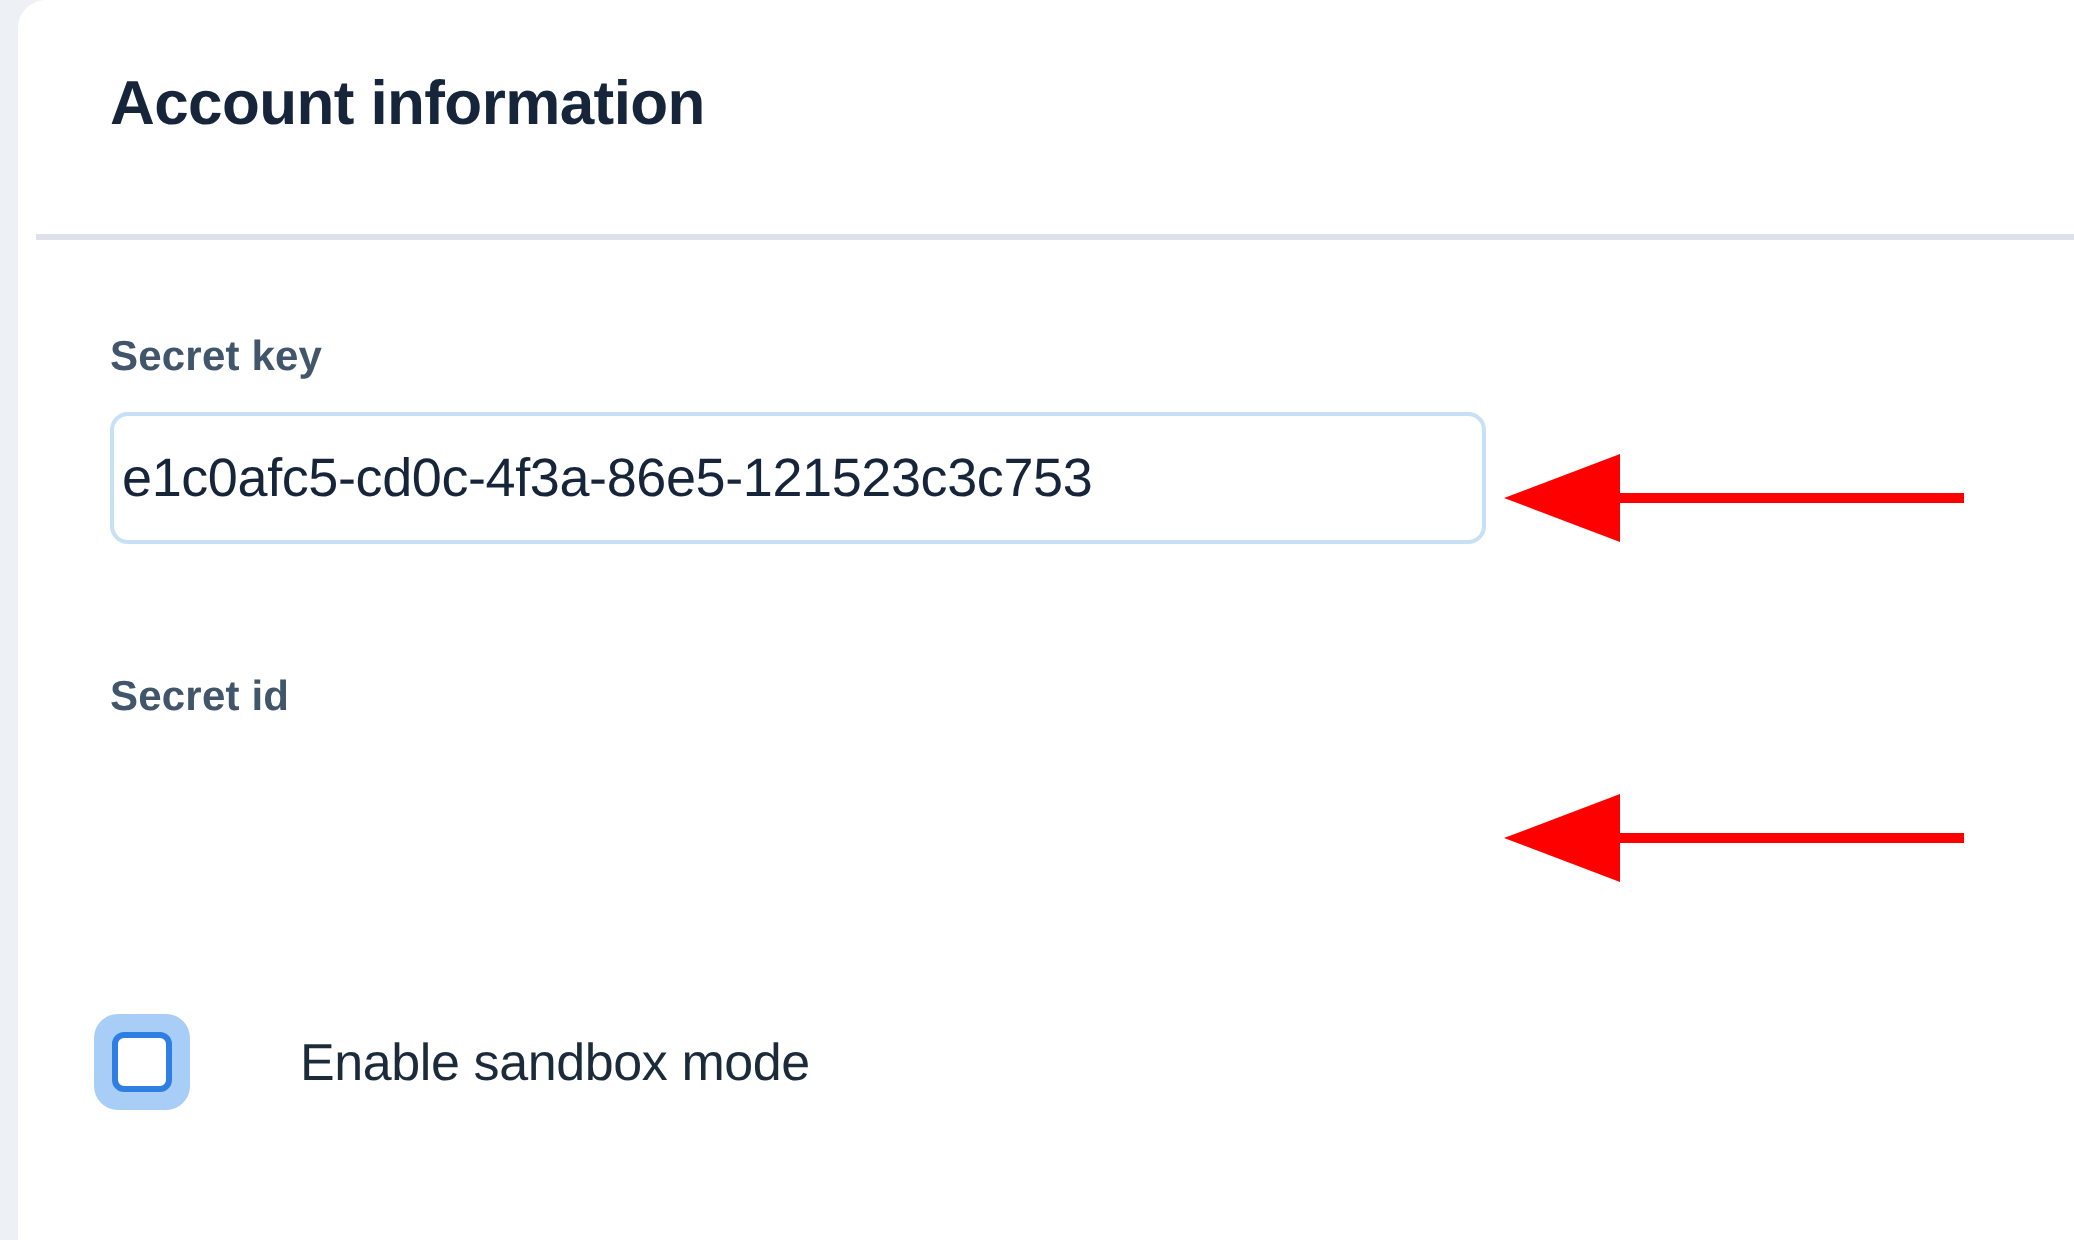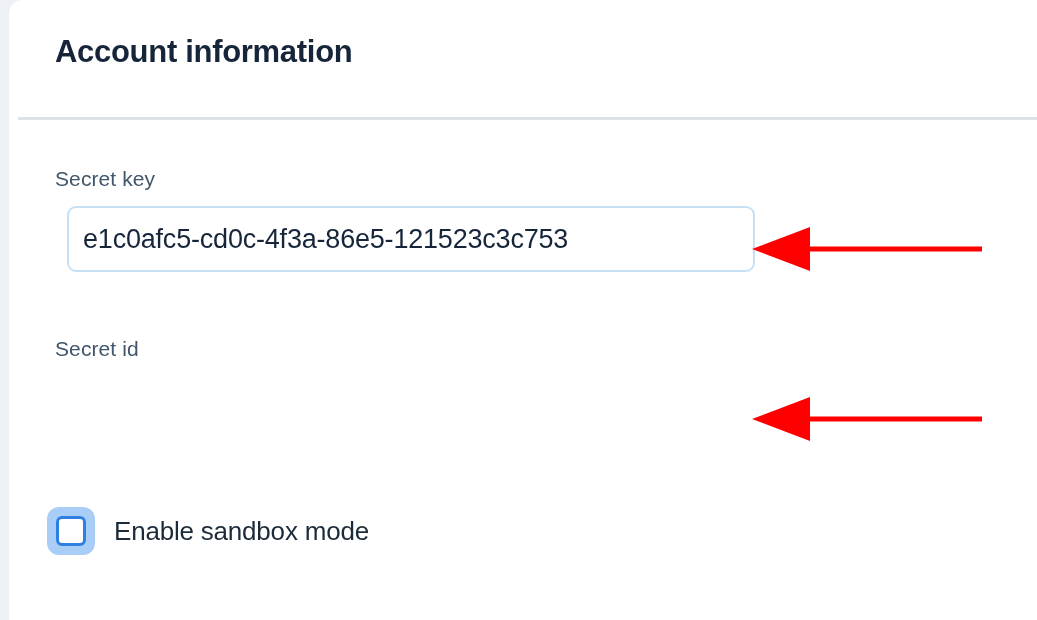--- a/index.html
+++ b/index.html
@@ -72,53 +72,53 @@
   
   .field {
     position: absolute;
     left: 46px;
   }
   .field-secret { top: 50px; }
   .field-space  { top: 220px; }
 
   .field-label {
     font-size: 21px;
-    font-weight: normal;
+    font-weight: bold;
     color: #41566a;
     letter-spacing: 0.1px;
     white-space: nowrap;
     margin: 0 0 15px 0;
     display: block;
   }
 
   .text-input {
     box-sizing: border-box;
     width: 688px;
     height: 66px;
     border: 2px solid #c6e0f5;
     border-radius: 9px;
     background: #ffffff;
     font-family: "Liberation Sans", sans-serif;
     font-size: 27px;
     color: #16253a;
-    padding: 0 14px;
+    padding: 0 4px;
     outline: none;
     display: block;
     letter-spacing: -0.2px;
-    margin-left: 12px;
   }
   .text-input::placeholder { color: #9bb0c2; }
 
   
   .checkbox-row {
     position: absolute;
     left: 38px;
     top: 390px;
     display: flex;
     align-items: center;
+    gap: 36px;
   }
 
   .checkbox-focus {
     width: 48px;
     height: 48px;
     border-radius: 12px;
     background: #a8cdf7;
     display: flex;
     align-items: center;
     justify-content: center;

